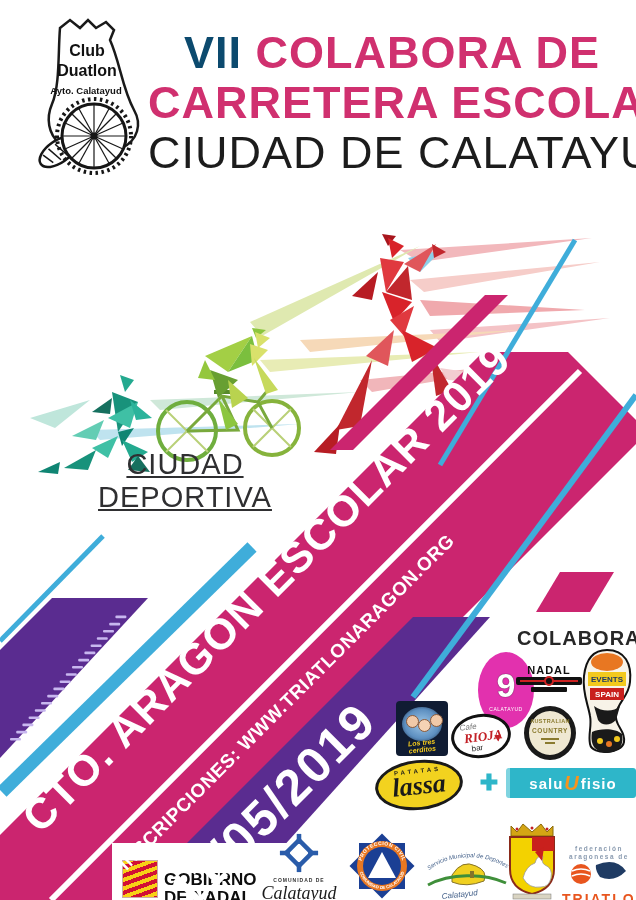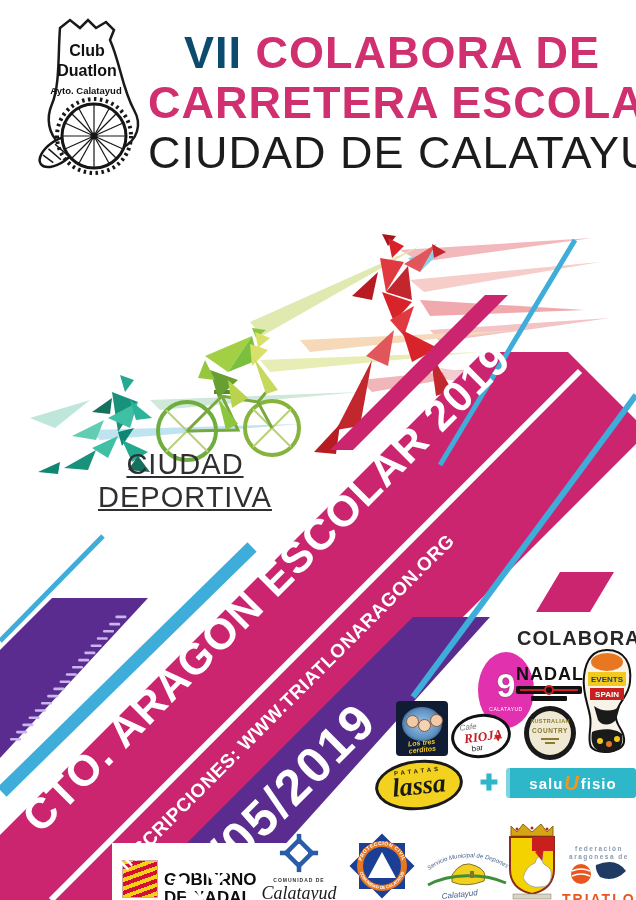--- a/index.html
+++ b/index.html
@@ -18,21 +18,21 @@
   .cto{left:30px;top:800px;font-size:43px;font-weight:700;letter-spacing:1.5px;}
   .insc{left:122px;top:856px;font-size:19px;font-weight:700;letter-spacing:0.5px;}
   .date{left:178px;top:872px;font-size:50px;font-weight:700;letter-spacing:2px;}
   .colabora-h{left:505px;top:627px;width:120px;text-align:center;font-size:20px;
               font-weight:700;color:#272727;letter-spacing:1px;margin-left:12px;}
   .logo-box{position:absolute;}
   .serif-i{font-family:"Liberation Serif", serif;font-style:italic;}
   .salubar{display:flex;align-items:center;justify-content:center;background:#2eb6c9;
            border-radius:3px;color:#fff;font-weight:700;font-size:15px;letter-spacing:1px;}
   .salubar .uacc{color:#f7941d;font-size:20px;font-weight:800;margin:0 1px;font-style:italic;}
-  .nadal{font-weight:800;font-size:18px;color:#101010;letter-spacing:1px;position:relative;}
+  .nadal{font-weight:800;font-size:11px;color:#101010;letter-spacing:1px;position:relative;}
   .triatlon-name{font-size:14px;font-weight:800;color:#e8551e;letter-spacing:2px;}
   .gob-txt{font-size:17px;font-weight:800;color:#0d0d0d;line-height:18px;letter-spacing:0;margin-top:20px;}
 </style>
 </head>
 <body>
 
 <div class="poster">
 
   <svg class="abs" style="left:0;top:0;" width="636" height="900" viewBox="0 0 636 900">
 

